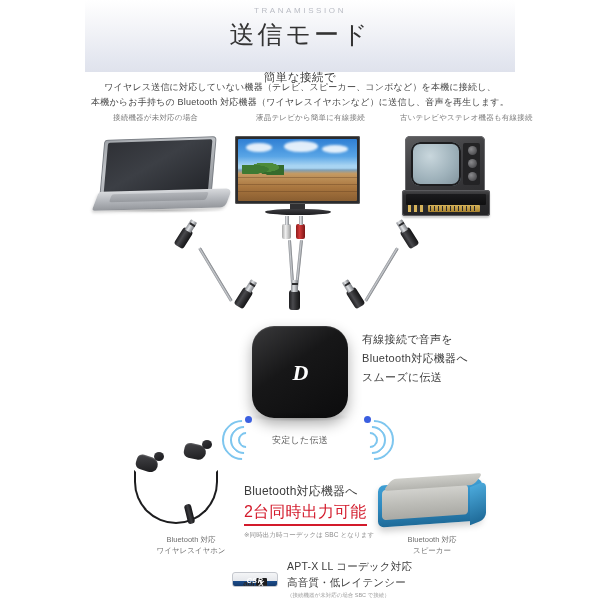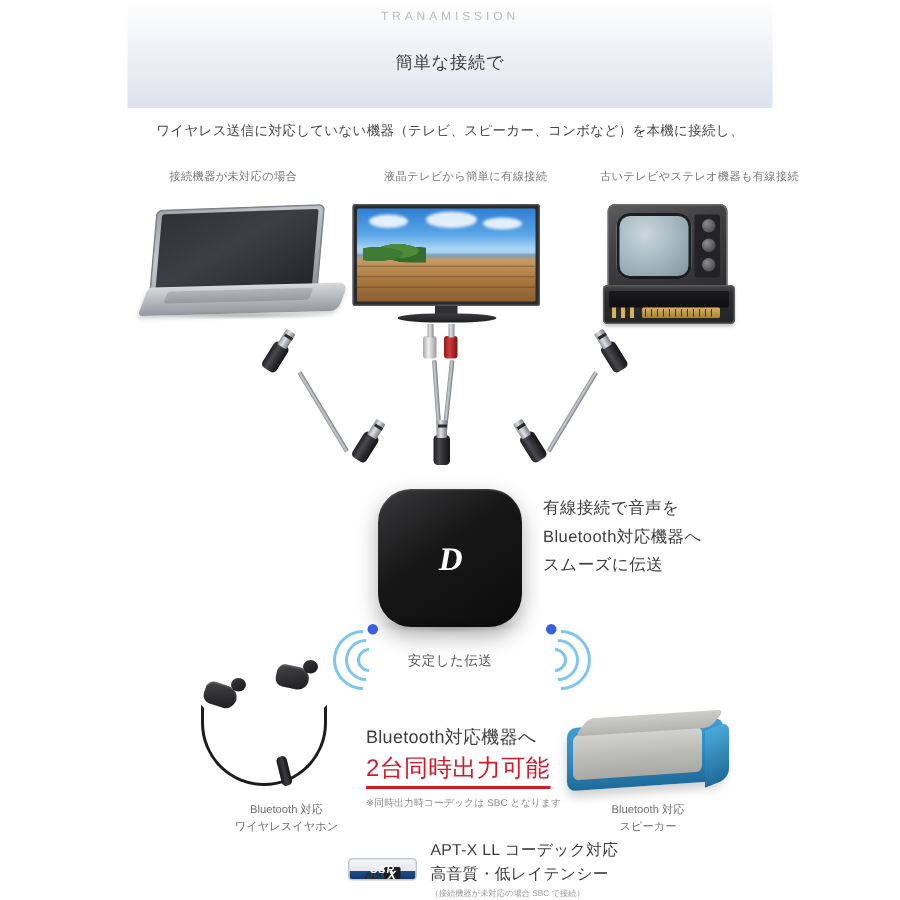--- a/index.html
+++ b/index.html
@@ -295,25 +295,27 @@
   .ft-l2 { font-size:10.5px; color:#3c3c3c; letter-spacing:.2px; margin-top:2px;}
   .ft-note { font-size:5.5px; color:#9a9a9a; margin-top:2px; }
 </style>
 </head>
 <body>
 
 <div id="page">
 
   <div class="header">
     <div class="eyebrow">TRANAMISSION</div>
+    <div class="title">送信モード</div>
     <div class="sub1">簡単な接続で</div>
   </div>
 
   <div class="lead">
     <div>ワイヤレス送信に対応していない機器（テレビ、スピーカー、コンボなど）を本機に接続し、</div>
+    <div>本機からお手持ちの Bluetooth 対応機器（ワイヤレスイヤホンなど）に送信し、音声を再生します。</div>
   </div>
 
   <div class="dev-cap" id="cap-pc">接続機器が未対応の場合</div>
   <div class="dev-cap" id="cap-tv">液晶テレビから簡単に有線接続</div>
   <div class="dev-cap" id="cap-old">古いテレビやステレオ機器も有線接続</div>
 
   <div class="laptop">
     <div class="lt-lid">
       <div class="lt-screen"></div>
     </div>

